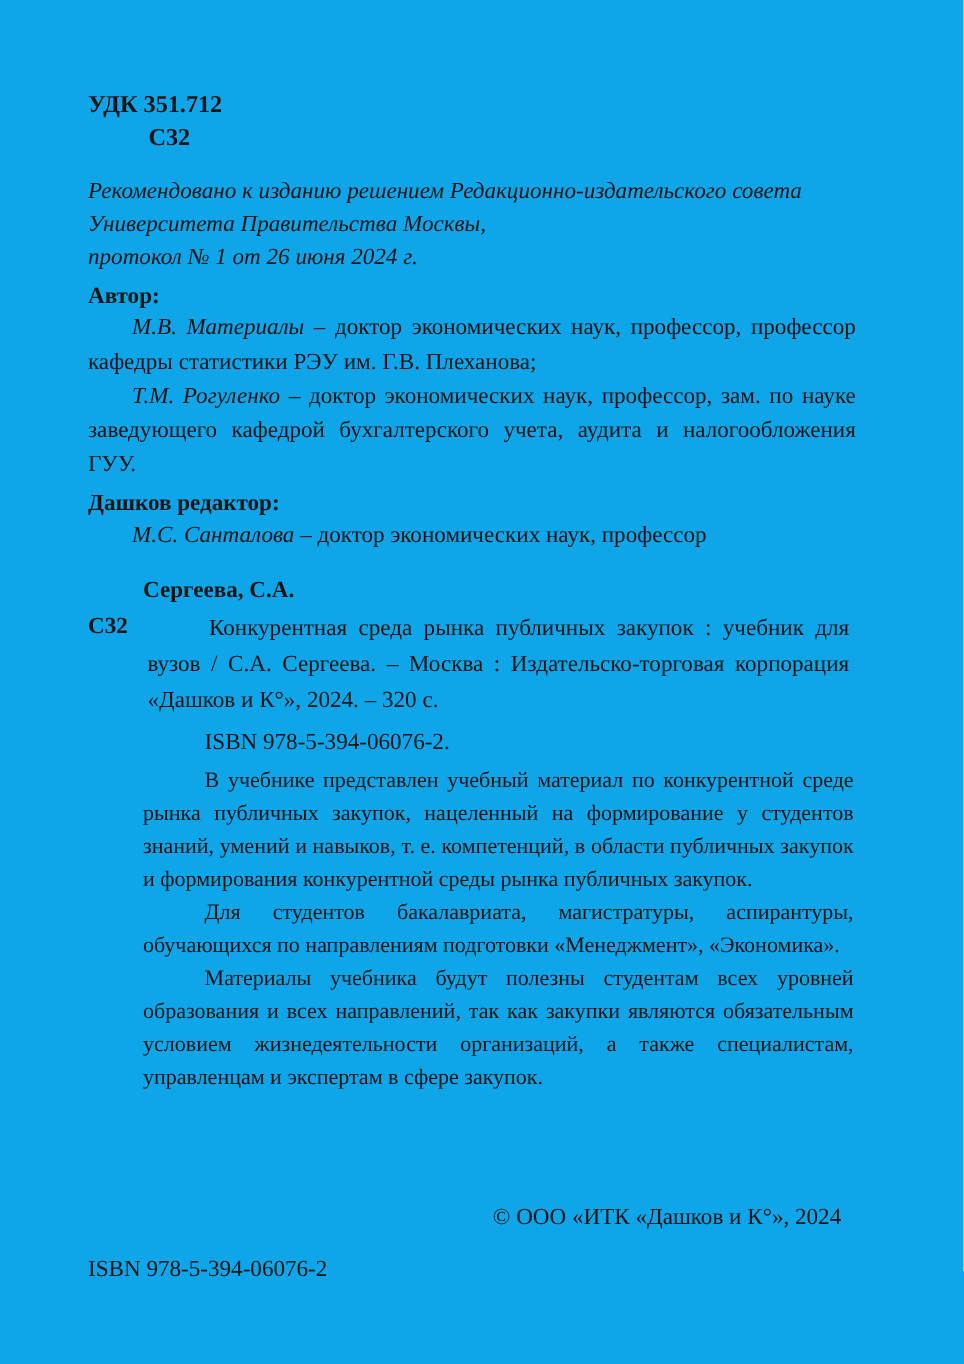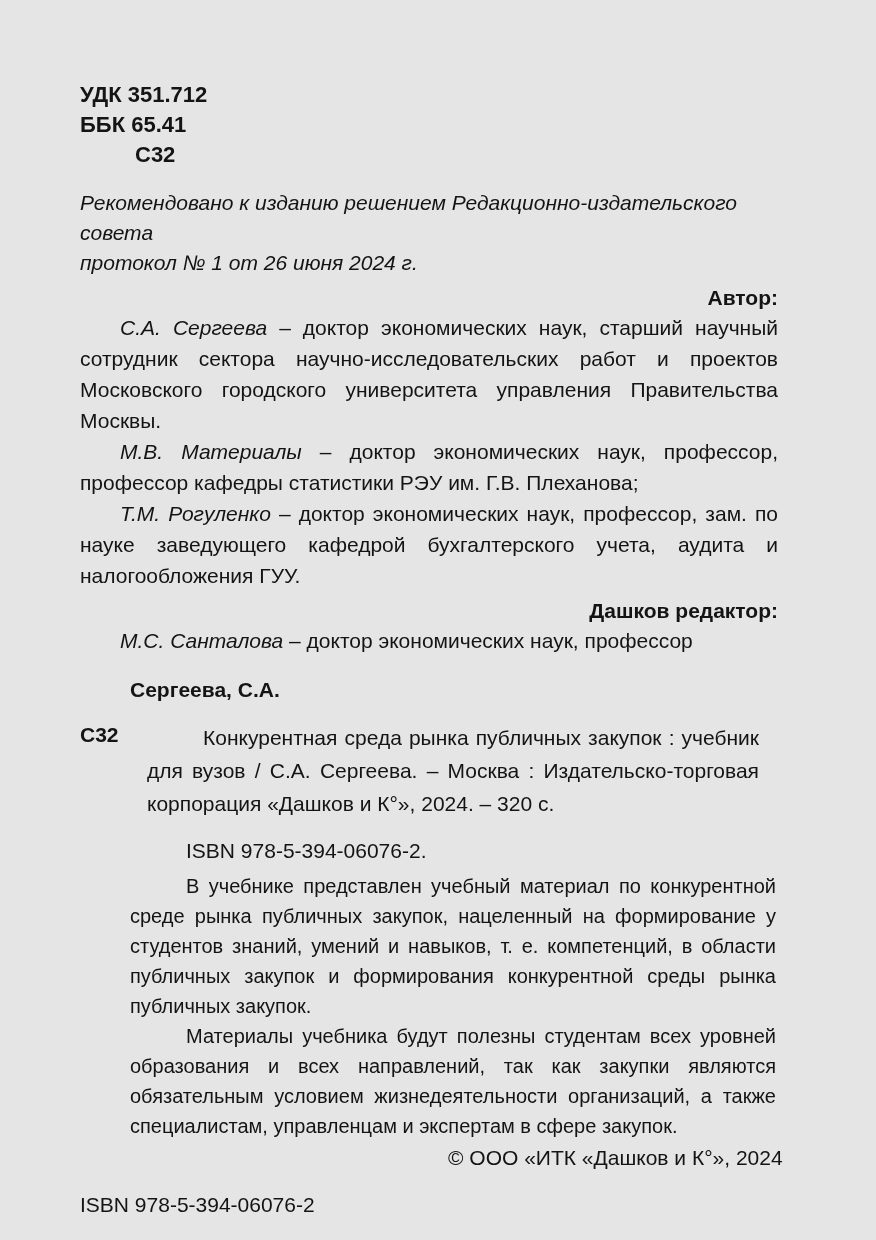--- a/index.html
+++ b/index.html
@@ -1,22 +1,22 @@
 <!DOCTYPE html>
 <html lang="ru"><head>
 <meta charset="utf-8">
 <style>
   html, body { margin: 0; padding: 0; background: #ffffff; }
   .page {
     position: relative;
     width: 876px;
     height: 1240px;
-    background: #e5e5e5;
+    background: #0ea5e9;
     color: #141414;
-    font-family: Liberation Sans, sans-serif;
+    font-family: Liberation Serif, serif;
     overflow: hidden;
     display: flex;
     flex-direction: column;
     box-sizing: border-box;
   }
   
   .head {
     margin: 80px 0 0 80px;
     font-size: 22px;
     font-weight: bold;
@@ -31,21 +31,21 @@
     font-size: 21px;
     line-height: 30px;
   }
 
   
   .sec-heading {
     margin: 6px 98px 0 80px;
     font-size: 21px;
     font-weight: bold;
     line-height: 28px;
-    text-align: right;
+    text-align: left;
   }
 
   
   .para {
     margin: 0 98px 0 80px;
     font-size: 21px;
     line-height: 31px;
     text-align: justify;
     text-indent: 40px;
   }
@@ -64,21 +64,21 @@
   }
   .catalog-body { position: relative; }
   .code-margin {
     position: absolute;
     left: -50px;
     top: 2px;
     font-weight: bold;
     font-size: 21px;
   }
   .desc {
-    margin: 17px;
+    margin: 4px;
     font-size: 21px;
     line-height: 33px;
     text-align: justify;
     text-indent: 56px;
   }
   .isbn-line {
     margin: 7px 0 6px 0;
     padding-left: 56px;
     font-size: 21px;
     line-height: 28px;
@@ -102,45 +102,45 @@
   .footer-isbn { position: absolute; left: 0; top: 47px; white-space: nowrap; }
   .footer-copy { position: absolute; left: 368px; top: 0; white-space: nowrap; }
 </style>
 </head>
 <body>
 
 <div class="page">
 
   <div class="head">
     <div>УДК 351.712</div>
-    <div>ББК 65.41</div>
     <div class="head-code">С32</div>
   </div>
 
   <div class="rec">
     <div>Рекомендовано к изданию решением Редакционно-издательского совета</div>
+    <div>Университета Правительства Москвы,</div>
     <div>протокол № 1 от 26 июня 2024 г.</div>
   </div>
 
   <div class="sec-heading">Автор:</div>
-  <p class="para"><span class="person-name">С.А. Сергеева</span><span> – доктор экономических наук, старший научный сотрудник сектора научно-исследовательских работ и проектов Московского городского университета управления Правительства Москвы.</span></p>
 
   <p class="para"><span class="person-name">М.В. Материалы</span><span> – доктор экономических наук, профессор, профессор кафедры статистики РЭУ им. Г.В. Плеханова;</span></p>
   <p class="para"><span class="person-name">Т.М. Рогуленко</span><span> – доктор экономических наук, профессор, зам. по науке заведующего кафедрой бухгалтерского учета, аудита и налогообложения ГУУ.</span></p>
 
   <div class="sec-heading">Дашков редактор:</div>
   <p class="para"><span class="person-name">М.С. Санталова</span><span> – доктор экономических наук, профессор</span></p>
 
   <div class="catalog">
     <div class="catalog-author">Сергеева, С.А.</div>
     <div class="catalog-body">
       <span class="code-margin">С32</span>
       <p class="desc">Конкурентная среда рынка публичных закупок : учебник для вузов / С.А. Сергеева. – Москва : Издательско-торговая корпорация «Дашков и К°», 2024. – 320 с.</p>
       <p class="isbn-line">ISBN 978-5-394-06076-2.</p>
       <p class="ann">В учебнике представлен учебный материал по конкурентной среде рынка публичных закупок, нацеленный на формирование у студентов знаний, умений и навыков, т. е. компетенций, в области публичных закупок и формирования конкурентной среды рынка публичных закупок.</p>
+      <p class="ann">Для студентов бакалавриата, магистратуры, аспирантуры, обучающихся по направлениям подготовки «Менеджмент», «Экономика».</p>
       <p class="ann">Материалы учебника будут полезны студентам всех уровней образования и всех направлений, так как закупки являются обязательным условием жизнедеятельности организаций, а также специалистам, управленцам и экспертам в сфере закупок.</p>
     </div>
   </div>
 
   <div class="footer">
     <div class="footer-isbn">ISBN 978-5-394-06076-2</div>
     <div class="footer-copy">
       <div>© ООО «ИТК «Дашков и К°», 2024</div>
     </div>
   </div>

